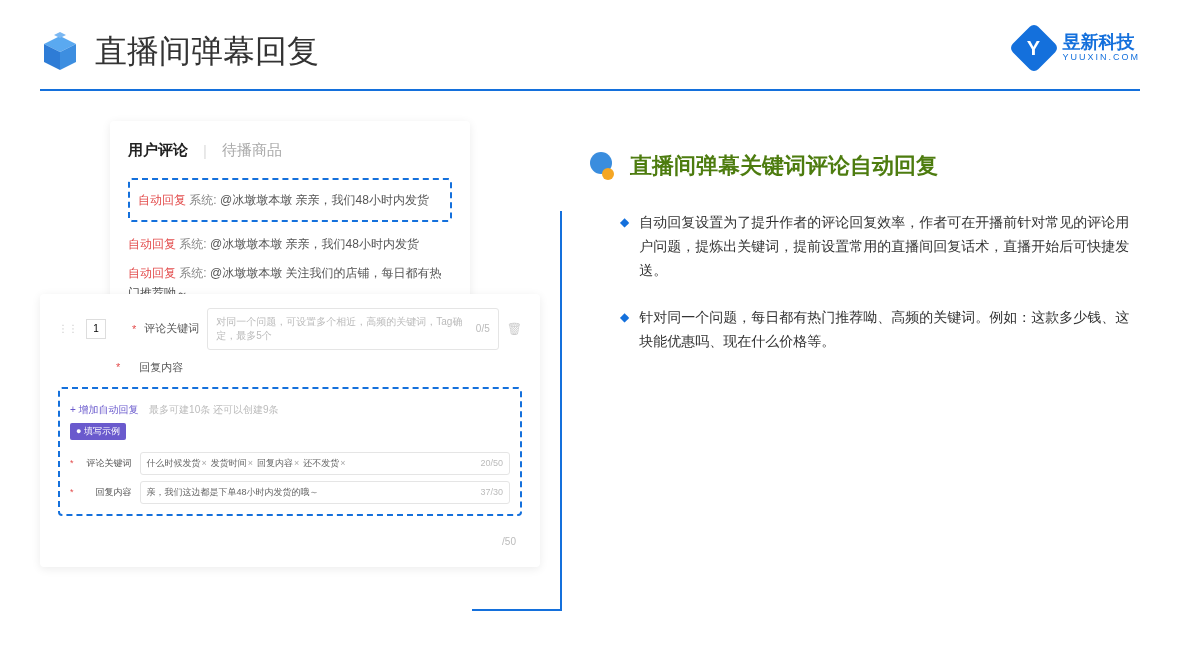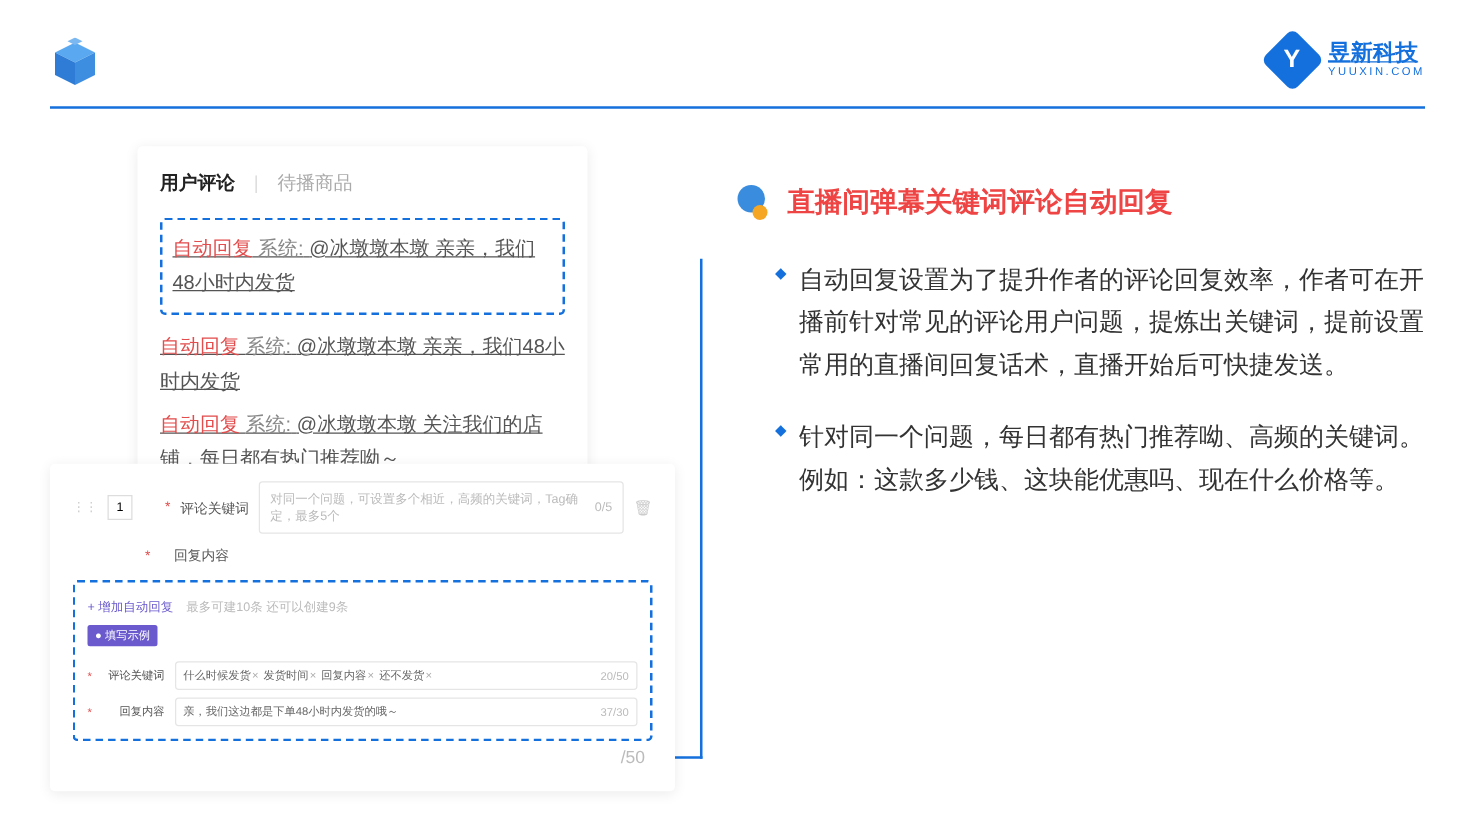--- a/index.html
+++ b/index.html
@@ -7,40 +7,40 @@
 
 
 .header { display: flex; align-items: center; padding: 30px 40px 15px 40px; }
 .cube-icon { width: 40px; height: 40px; margin-right: 15px; position: relative; }
 .cube-svg { width: 100%; height: 100%; }
 .page-title { font-size: 32px; color: #333; font-weight: 500; }
 .brand { position: absolute; right: 40px; top: 30px; display: flex; align-items: center; }
 .brand-icon { width: 36px; height: 36px; background: #1470dc; border-radius: 6px; transform: rotate(45deg); display: flex; align-items: center; justify-content: center; margin-right: 10px; }
 .brand-icon-inner { transform: rotate(-45deg); color: #fff; font-weight: bold; font-size: 20px; }
 .brand-text { display: flex; flex-direction: column; line-height: 1.1; }
-.brand-name { color: #1470dc; font-size: 18px; font-weight: bold; text-decoration: underline; }
+.brand-name { color: #1470dc; font-size: 18px; font-weight: bold; }
 .brand-sub { color: #1470dc; font-size: 9px; letter-spacing: 2px; }
 .hr-line { height: 2px; background: #1470dc; margin: 0 40px; }
 
 
 .content { display: flex; padding: 30px 40px; gap: 50px; }
 .left-col { width: 500px; position: relative; }
 .right-col { flex: 1; padding-top: 30px; }
 
 
 .card { background: #fff; border-radius: 4px; box-shadow: 0 2px 10px rgba(0,0,0,0.08); }
 
 
 .comments-card { width: 360px; margin-left: 70px; padding: 20px 18px; position: relative; z-index: 1; }
 .tabs { display: flex; align-items: center; gap: 15px; margin-bottom: 18px; font-size: 15px; }
 .tab-active { color: #222; font-weight: bold; }
 .tab-inactive { color: #aaa; }
 .divider-v { color: #ddd; }
 .highlight-box { border: 2px dashed #1470dc; border-radius: 4px; padding: 10px 8px; margin-bottom: 12px; position: relative; }
-.comment-line { font-size: 16px; line-height: 1.7; color: #555; margin-bottom: 8px; text-decoration: underline; }
+.comment-line { font-size: 12px; line-height: 1.7; color: #555; margin-bottom: 8px; }
 .comment-line:last-child { margin-bottom: 0; }
 .tag-red { color: #e34d4d; font-weight: 500; }
 .sys-gray { color: #888; }
 
 
 .settings-card { width: 500px; padding: 14px 18px 20px 18px; margin-top: -30px; position: relative; z-index: 2; }
 .settings-header { display: flex; justify-content: space-between; align-items: center; font-size: 14px; color: #333; margin-bottom: 16px; padding-bottom: 10px; }
 .close-x { color: #999; font-size: 16px; cursor: pointer; }
 .form-row { display: flex; align-items: center; gap: 8px; margin-bottom: 10px; font-size: 11px; }
 .drag-handle { color: #ccc; font-size: 10px; }
@@ -65,37 +65,38 @@
 .ex-text { color: #666; font-size: 9px; }
 
 
 .connector { position: absolute; border-right: 2px solid #1470dc; border-bottom: 2px solid #1470dc; }
 
 
 .section-head { display: flex; align-items: center; margin-bottom: 30px; }
 .bullet-icon { width: 28px; height: 28px; position: relative; margin-right: 12px; }
 .bullet-blue { width: 22px; height: 22px; background: #3a8dde; border-radius: 50%; position: absolute; top: 0; left: 0; }
 .bullet-orange { width: 12px; height: 12px; background: #f5a623; border-radius: 50%; position: absolute; bottom: 0; right: 4px; }
-.section-title { font-size: 22px; color: #ef4444; }
+.section-title { font-size: 22px; color: #4d7c0f; }
 .bullet-item { display: flex; margin-bottom: 24px; padding-left: 30px; }
 .diamond { color: #1470dc; margin-right: 10px; font-size: 12px; margin-top: 4px; }
-.bullet-text { font-size: 20px; color: #333; line-height: 1.7; }
+.bullet-text { font-size: 14px; color: #333; line-height: 1.7; }
 </style>
 </head>
 <body>
 
 <div class="header">
   <div class="cube-icon">
     <svg class="cube-svg" viewBox="0 0 40 40">
       <polygon points="20,4 36,12 20,20 4,12" fill="#5aa9f0"></polygon>
       <polygon points="4,12 20,20 20,38 4,30" fill="#2e7cd6"></polygon>
       <polygon points="36,12 20,20 20,38 36,30" fill="#3d8ee0"></polygon>
       <polygon points="20,0 26,3 20,6 14,3" fill="#7bb8f2"></polygon>
     </svg>
   </div>
+  <h1 class="page-title">直播间弹幕回复</h1>
   <div class="brand">
     <div class="brand-icon">
         <div class="brand-icon-inner">Y</div>
       </div>
     <div class="brand-text">
       <span class="brand-name">昱新科技</span>
       <span class="brand-sub">YUUXIN.COM</span>
     </div>
   </div>
 </div>
@@ -174,21 +175,21 @@
 
         <div class="ex-row">
           <span class="req-star">*</span>
           <span class="ex-label">回复内容</span>
           <div class="ex-input">
             <span class="ex-text">亲，我们这边都是下单48小时内发货的哦～</span>
             <span class="ex-counter">37/30</span>
           </div>
         </div>
       </div>
-      <div style="text-align:right; font-size:14px; color:#bbb; margin-top:4px; padding-right:6px;">/50</div>
+      <div style="text-align:right; font-size:10px; color:#bbb; margin-top:20px; padding-right:6px;">/50</div>
     </div>
   </div>
 
   <div class="right-col">
     <div class="section-head">
       <div class="bullet-icon">
         <div class="bullet-blue"></div>
         <div class="bullet-orange"></div>
       </div>
       <h2 class="section-title">直播间弹幕关键词评论自动回复</h2>

